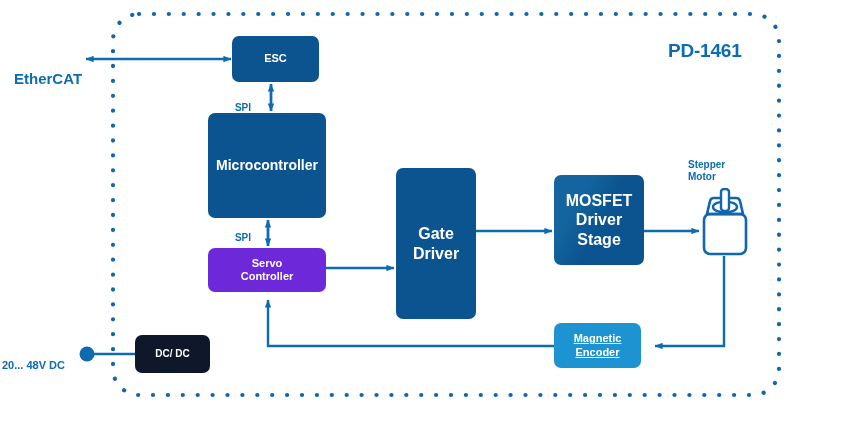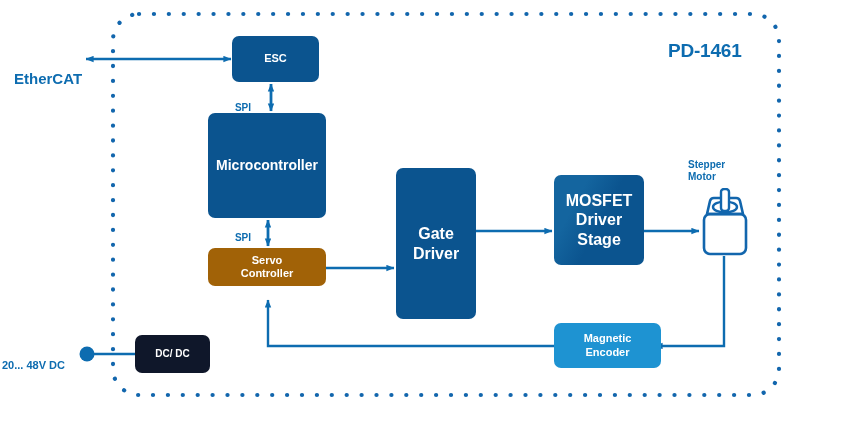--- a/index.html
+++ b/index.html
@@ -124,33 +124,33 @@
       <rect x="24" y="1" width="8" height="22" rx="3" ry="3" fill="#ffffff" stroke="#1266ad" stroke-width="2.4"></rect>
     </svg>
   </div>
 
   <div class="block" style="left: 232px; top: 36px; width: 87px; height: 46px; font-size: 11px; color: rgb(255, 255, 255); background: rgb(11, 84, 143);">
     <span class="blabel">ESC</span>
   </div>
   <div class="block" style="left: 208px; top: 113px; width: 118px; height: 105px; font-size: 14px; color: rgb(255, 255, 255); background: rgb(11, 84, 143);">
     <span class="blabel">Microcontroller</span>
   </div>
-  <div class="block" style="left: 208px; top: 248px; width: 118px; height: 38px; font-size: 11px; color: rgb(255, 255, 255); background: #a16207;">
+  <div class="block" style="left: 208px; top: 248px; width: 118px; height: 44px; font-size: 11px; color: rgb(255, 255, 255); background: #6d28d9;">
     <span class="blabel">Servo
 Controller</span>
   </div>
   <div class="block" style="left: 396px; top: 168px; width: 80px; height: 151px; font-size: 16px; color: rgb(255, 255, 255); background: rgb(11, 84, 143);">
     <span class="blabel">Gate Driver</span>
   </div>
   <div class="block" style="background: linear-gradient(118deg, rgb(20, 101, 159) 0%, rgb(20, 101, 159) 26%, rgb(11, 84, 143) 52%, rgb(11, 84, 143) 100%); left: 554px; top: 175px; width: 90px; height: 90px; font-size: 16px; color: rgb(255, 255, 255);">
     <span class="blabel">MOSFET
 Driver
 Stage</span>
   </div>
-  <div class="block" style="left: 554px; top: 323px; width: 107px; height: 45px; font-size: 11px; color: rgb(255, 255, 255); background: rgb(30, 147, 210);">
+  <div class="block" style="left: 554px; top: 323px; width: 87px; height: 45px; font-size: 11px; color: rgb(255, 255, 255); background: rgb(30, 147, 210); text-decoration: underline;">
     <span class="blabel">Magnetic
 Encoder</span>
   </div>
   <div class="block" style="left: 135px; top: 335px; width: 75px; height: 38px; font-size: 10px; color: rgb(255, 255, 255); background: #0f172a;">
     <span class="blabel">DC/ DC</span>
   </div>
 
   <div class="flabel" style="left: 14px; top: 52px; width: 72px; font-size: 15px; text-align: left; color: rgb(13, 108, 176);">
     <span>EtherCAT</span>
   </div>

